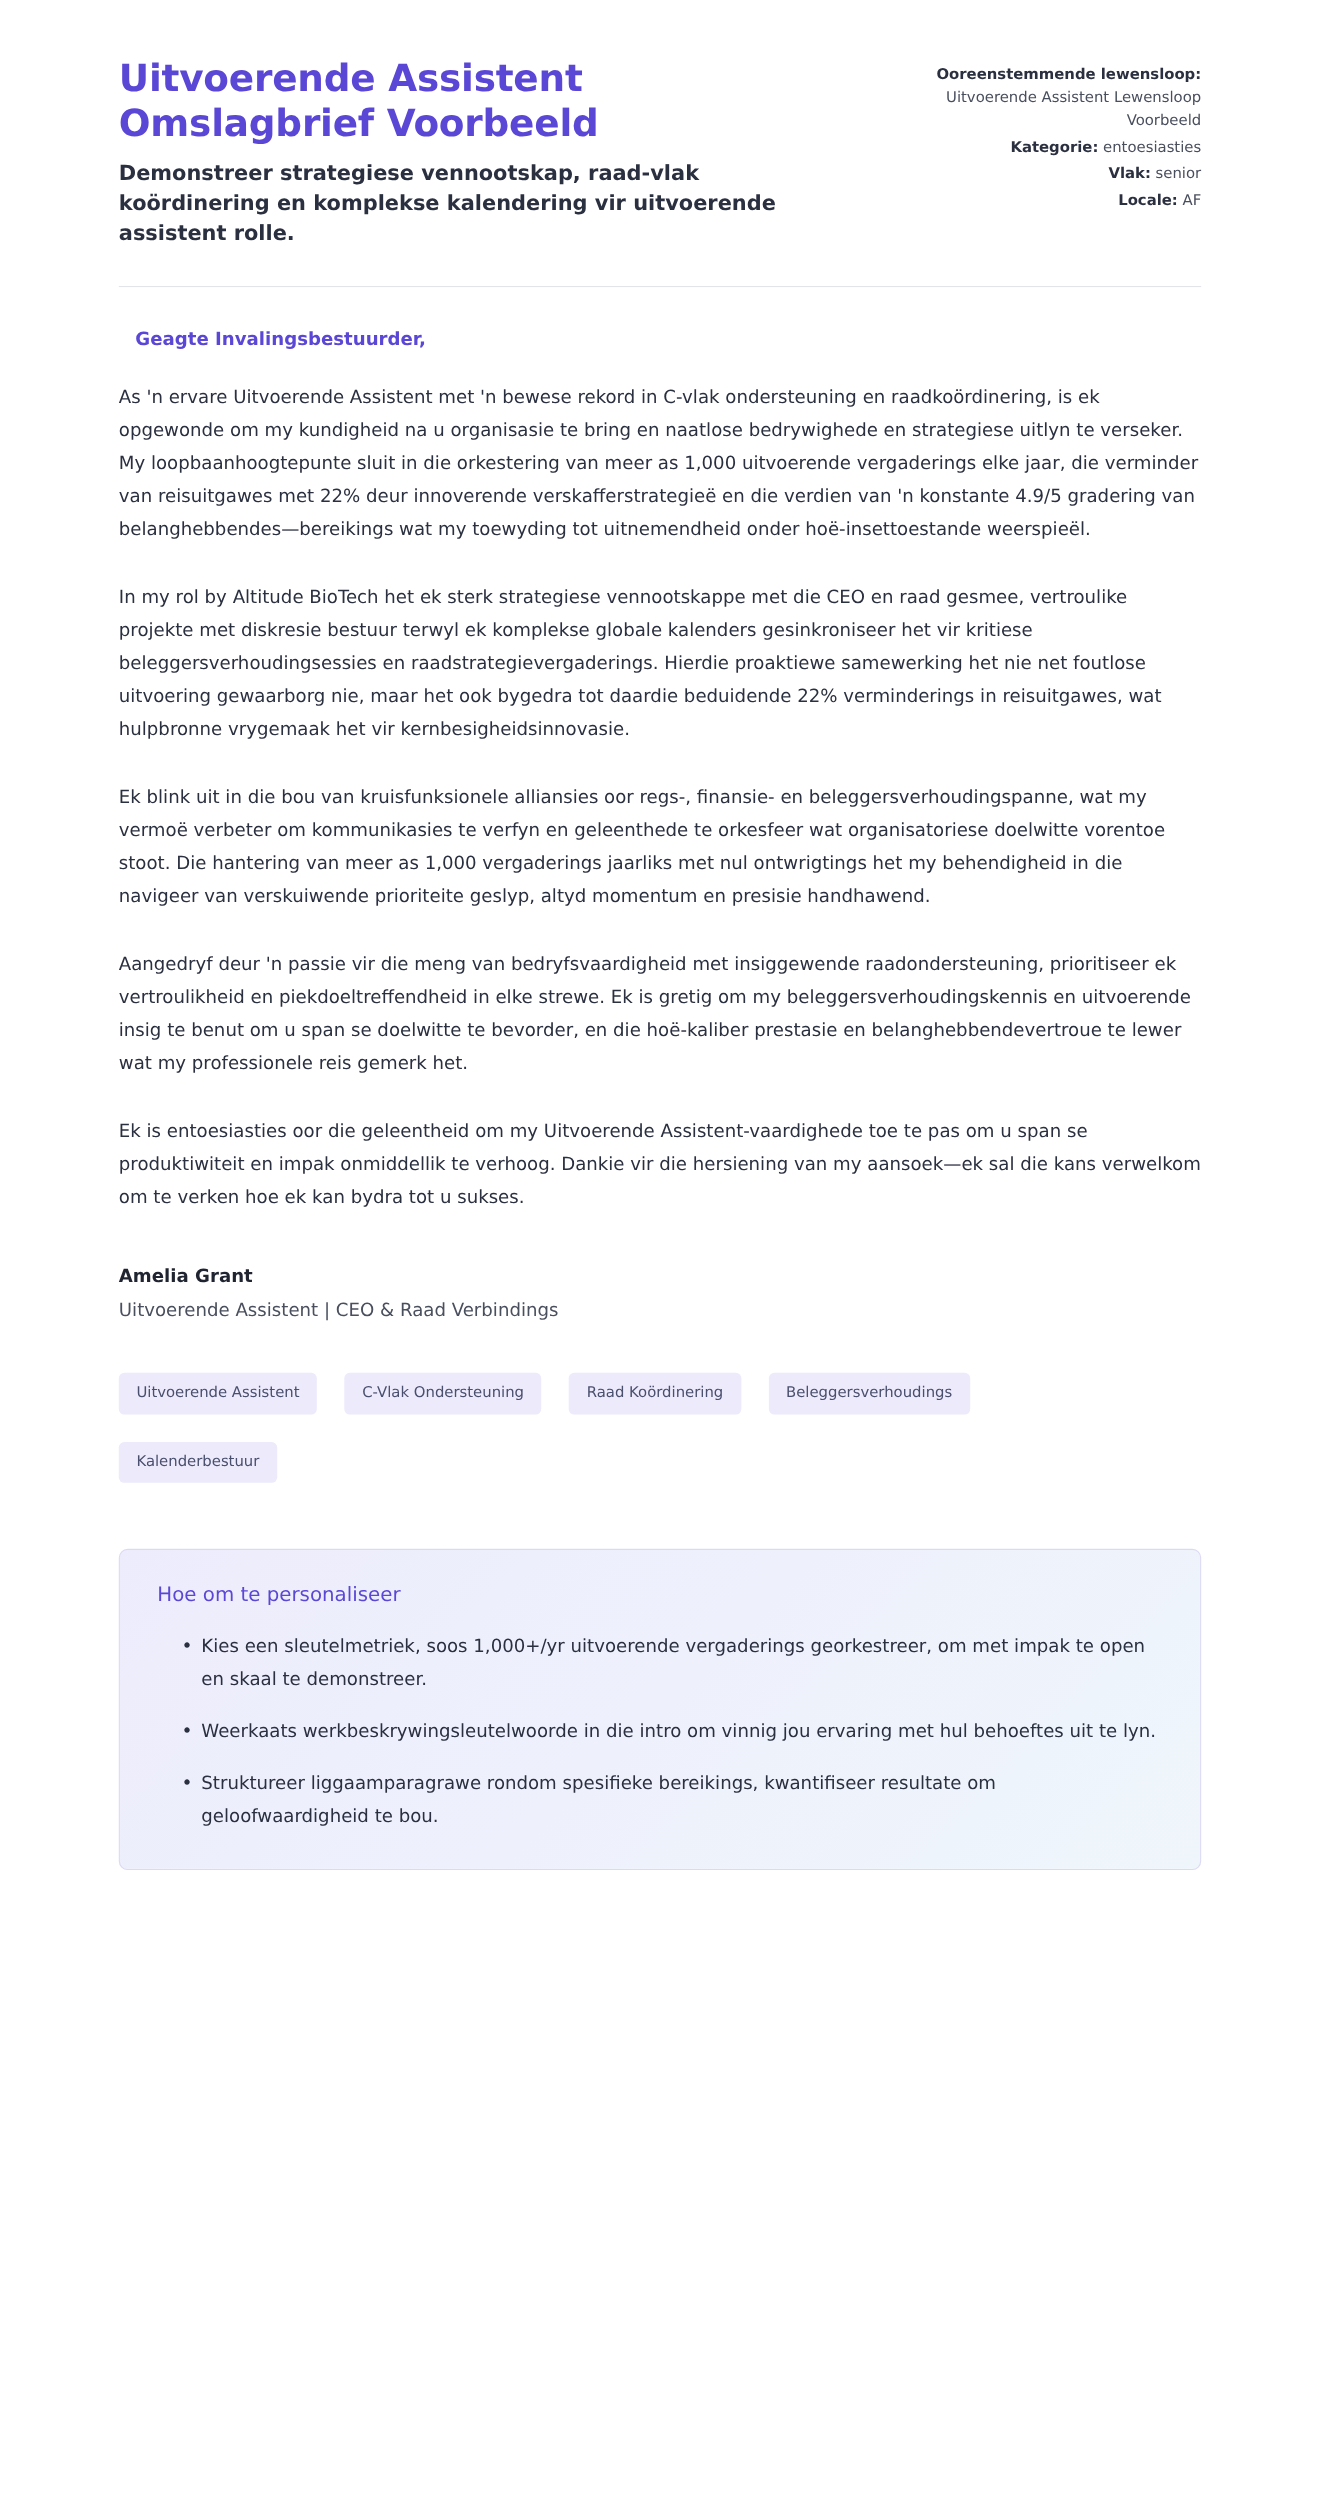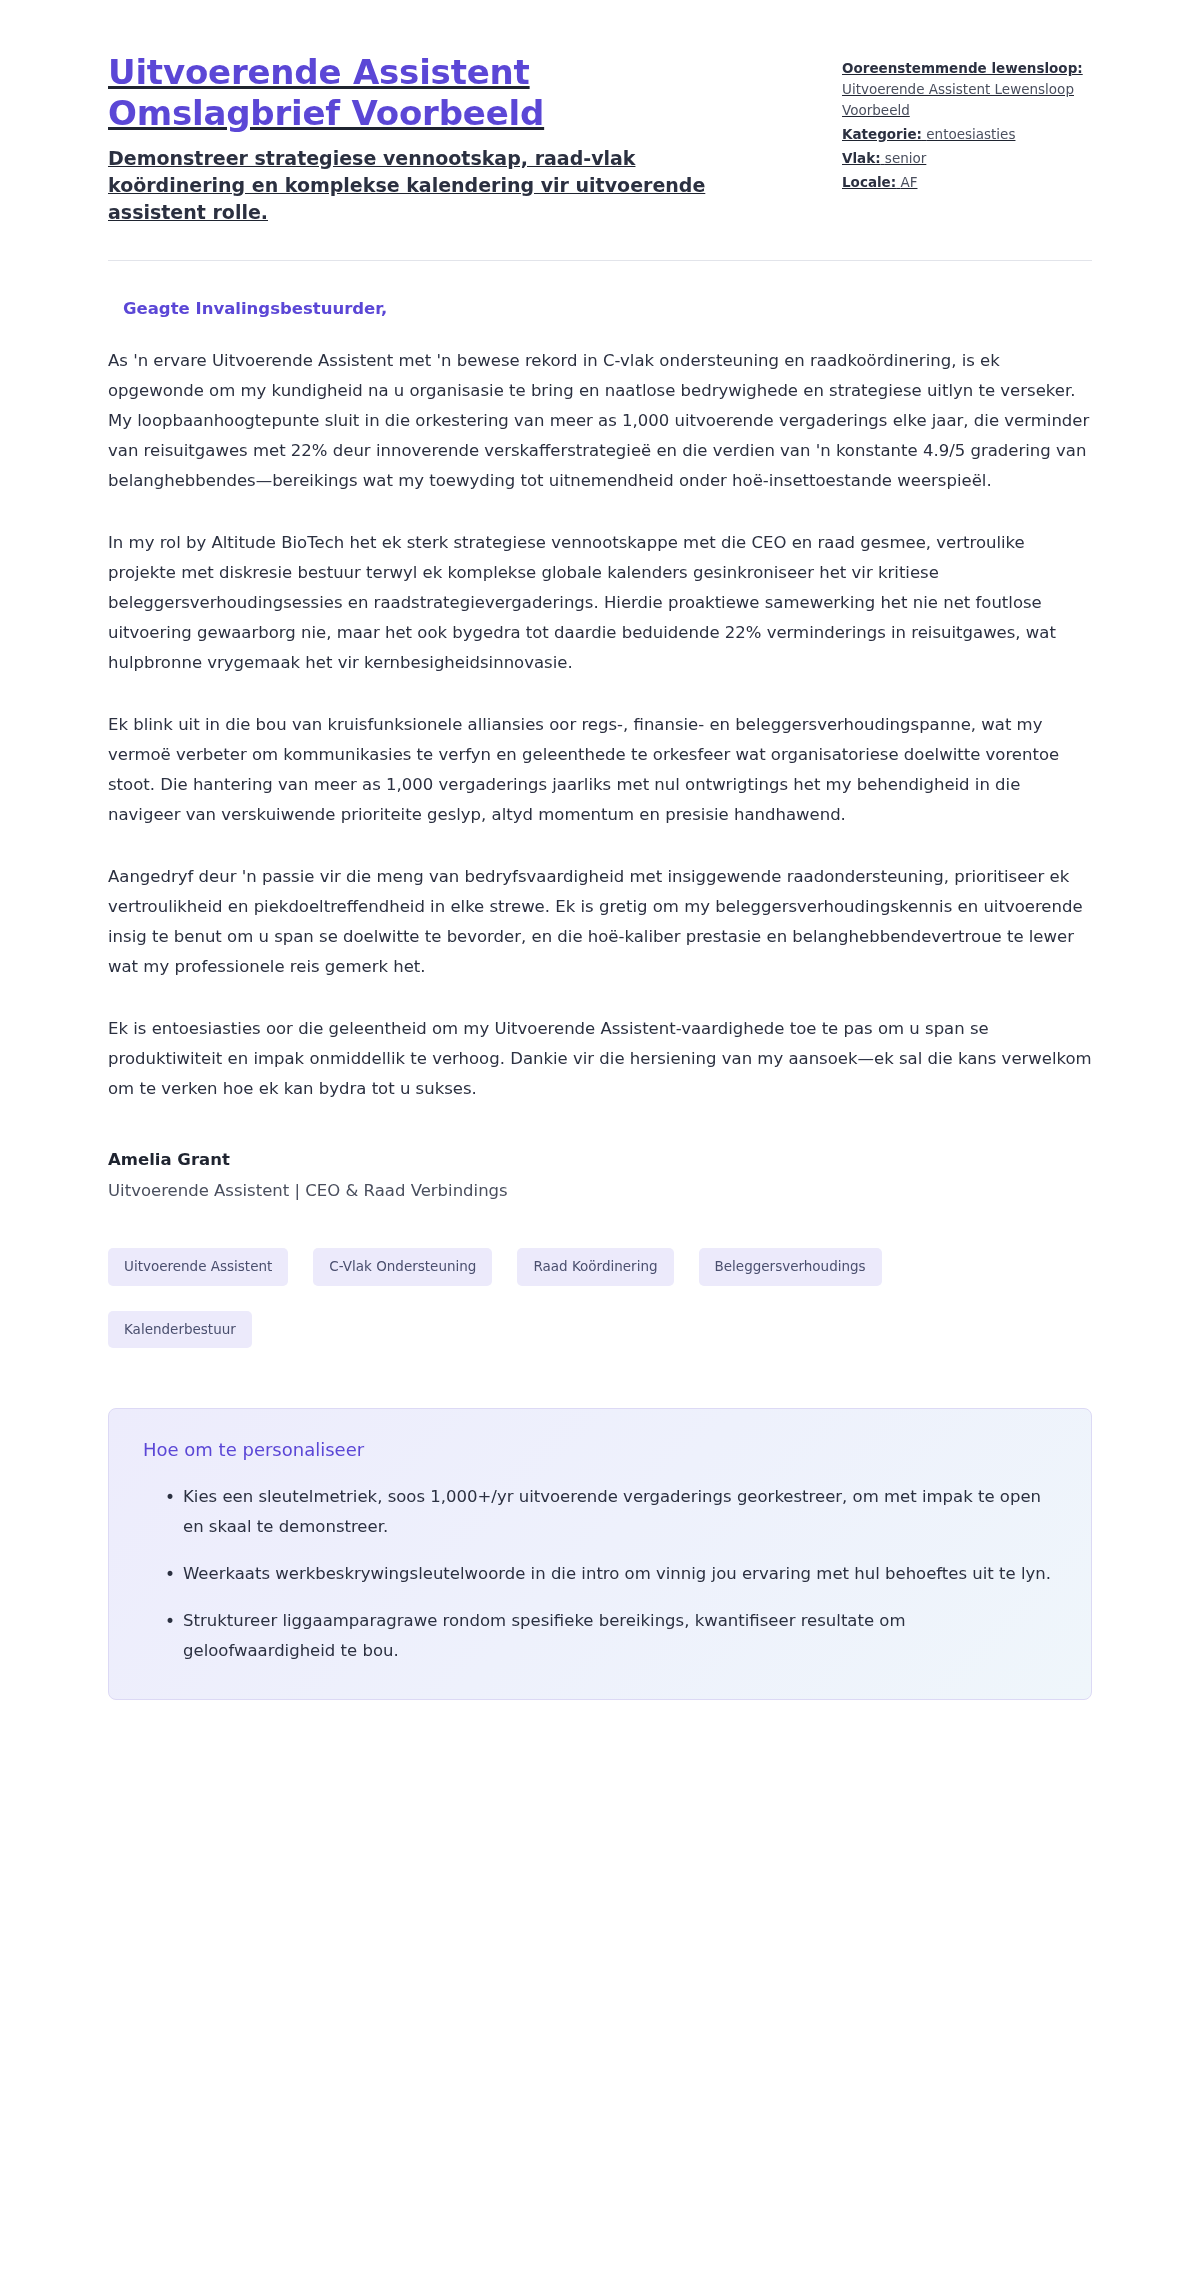--- a/index.html
+++ b/index.html
@@ -18,21 +18,20 @@
     width: 1200px;
     box-sizing: border-box;
     padding: 52px 108px 40px 108px;
   }
   
   .header {
     display: flex;
     align-items: flex-start;
     justify-content: space-between;
     gap: 24px;
-    text-decoration: underline;
   }
   .header-left {
     flex: 1 1 auto;
     max-width: 660px;
   }
   .doc-title {
     font-size: 34px;
     line-height: 1.22;
     font-weight: 700;
     color: #5b47d6;
@@ -43,20 +42,21 @@
     font-size: 19px;
     line-height: 1.42;
     font-weight: 700;
     color: #2b3040;
     margin: 0;
     max-width: 640px;
   }
   .header-meta {
     flex: 0 0 auto;
     width: 250px;
+    text-align: right;
     font-size: 13.5px;
     line-height: 1.55;
     color: #4a4f5e;
     padding-top: 6px;
   }
   .meta-row {
     margin-bottom: 3px;
   }
   .meta-label {
     font-weight: 700;

